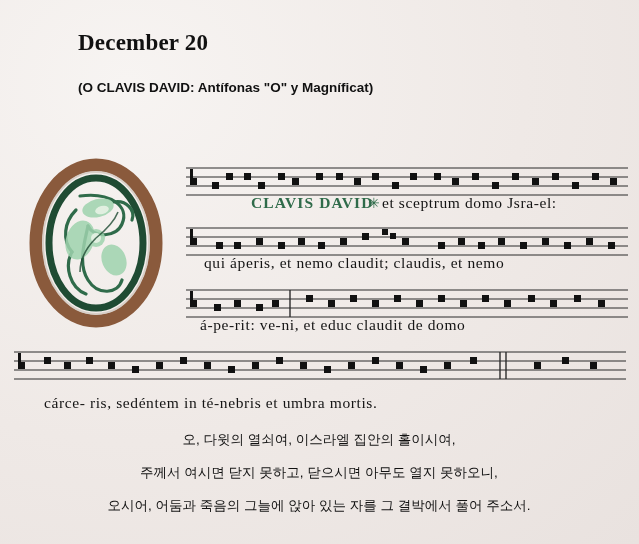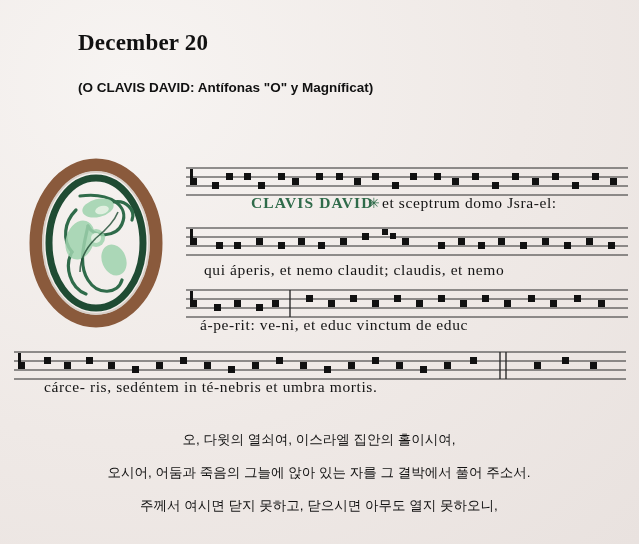--- a/index.html
+++ b/index.html
@@ -202,21 +202,21 @@
           <rect x="272" y="16" width="7" height="7"></rect>
         <rect x="292" y="20" width="7" height="7"></rect>
           <rect x="312" y="16" width="7" height="7"></rect>
         <rect x="334" y="20" width="7" height="7"></rect>
           <rect x="356" y="16" width="7" height="7"></rect>
         <rect x="378" y="20" width="7" height="7"></rect>
           <rect x="400" y="16" width="7" height="7"></rect>
         <rect x="422" y="20" width="7" height="7"></rect>
       </g>
     </svg>
-    <div class="stave-text" style="left:204px; top:104px;margin-top:7px;">qui áperis, et nemo claudit;  claudis, et nemo</div>
+    <div class="stave-text" style="left:204px; top:104px;">qui áperis, et nemo claudit;  claudis, et nemo</div>
 
     <svg style="position:absolute; left:186px; top:134px;" width="442" height="46" viewBox="0 0 442 46">
       <g stroke="#2b2b2b" stroke-width="1">
         <line x1="0" y1="6" x2="442" y2="6"></line>
         <line x1="0" y1="15" x2="442" y2="15"></line>
         <line x1="0" y1="24" x2="442" y2="24"></line>
         <line x1="0" y1="33" x2="442" y2="33"></line>
       </g>
       <g stroke="#2b2b2b" stroke-width="1.4">
         <line x1="104" y1="6" x2="104" y2="33"></line>
@@ -237,21 +237,21 @@
         <rect x="252" y="11" width="7" height="7"></rect>
           <rect x="274" y="16" width="7" height="7"></rect>
         <rect x="296" y="11" width="7" height="7"></rect>
           <rect x="318" y="16" width="7" height="7"></rect>
         <rect x="342" y="11" width="7" height="7"></rect>
           <rect x="364" y="16" width="7" height="7"></rect>
         <rect x="388" y="11" width="7" height="7"></rect>
           <rect x="412" y="16" width="7" height="7"></rect>
       </g>
     </svg>
-    <div class="stave-text" style="left:200px; top:166px;">á-pe-rit:   ve-ni,  et  educ  vinctum  de  educ</div>
+    <div class="stave-text" style="left:200px; top:166px;">á-pe-rit:   ve-ni,  et  educ  claudit  de  domo</div>
 
     <svg style="position:absolute; left:14px; top:196px;" width="612" height="46" viewBox="0 0 612 46">
       <g stroke="#2b2b2b" stroke-width="1">
         <line x1="0" y1="6" x2="612" y2="6"></line>
         <line x1="0" y1="15" x2="612" y2="15"></line>
         <line x1="0" y1="24" x2="612" y2="24"></line>
         <line x1="0" y1="33" x2="612" y2="33"></line>
       </g>
       <g stroke="#2b2b2b" stroke-width="1.4">
         <line x1="486" y1="6" x2="486" y2="33"></line>
@@ -277,23 +277,23 @@
         <rect x="358" y="11" width="7" height="7"></rect>
           <rect x="382" y="16" width="7" height="7"></rect>
         <rect x="406" y="20" width="7" height="7"></rect>
           <rect x="430" y="16" width="7" height="7"></rect>
         <rect x="456" y="11" width="7" height="7"></rect>
         <rect x="520" y="16" width="7" height="7"></rect>
           <rect x="548" y="11" width="7" height="7"></rect>
         <rect x="576" y="16" width="7" height="7"></rect>
       </g>
     </svg>
-    <div class="stave-text" style="left:44px; top:228px;">cárce- ris, sedéntem in té-nebris   et umbra mortis.</div>
+    <div class="stave-text" style="left:44px; top:244px;">cárce- ris, sedéntem in té-nebris   et umbra mortis.</div>
 
   </div>
 
   <div class="translation">
     <p>오, 다윗의 열쇠여, 이스라엘 집안의 홀이시여,</p>
+    <p>주께서 여시면 닫지 못하고, 닫으시면  아무도 열지 못하오니,</p>
     <p>오시어, 어둠과 죽음의 그늘에 앉아 있는 자를 그 결박에서 풀어 주소서.</p>
-    <p>주께서 여시면 닫지 못하고, 닫으시면  아무도 열지 못하오니,</p>
   </div>
 
 </div>
 
 </body></html>

